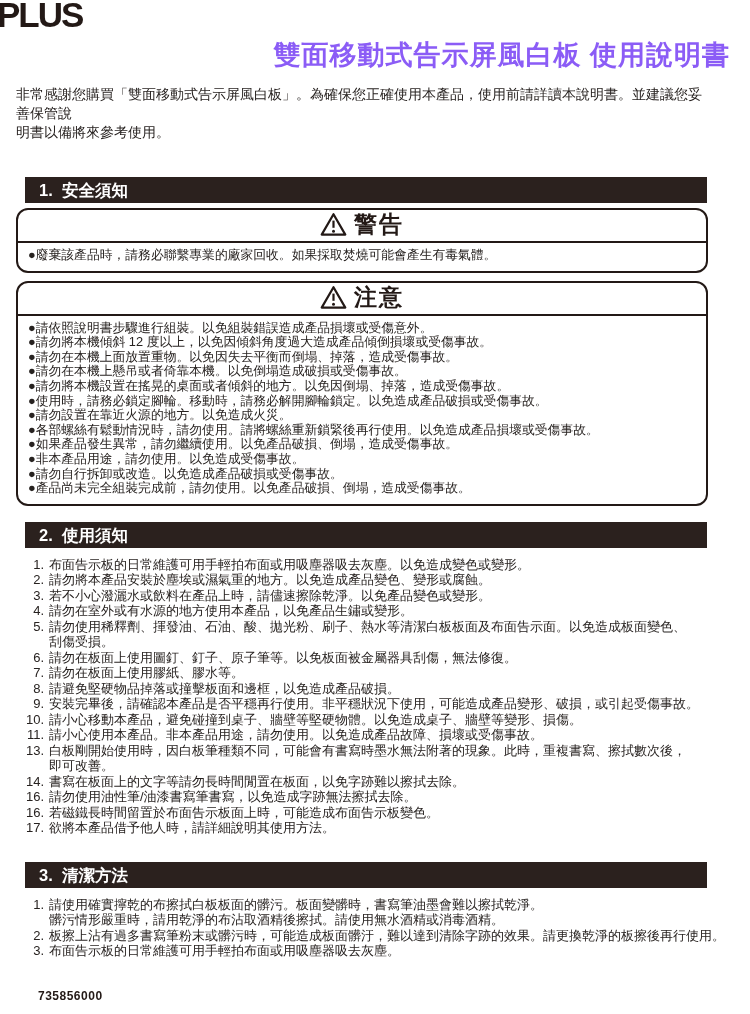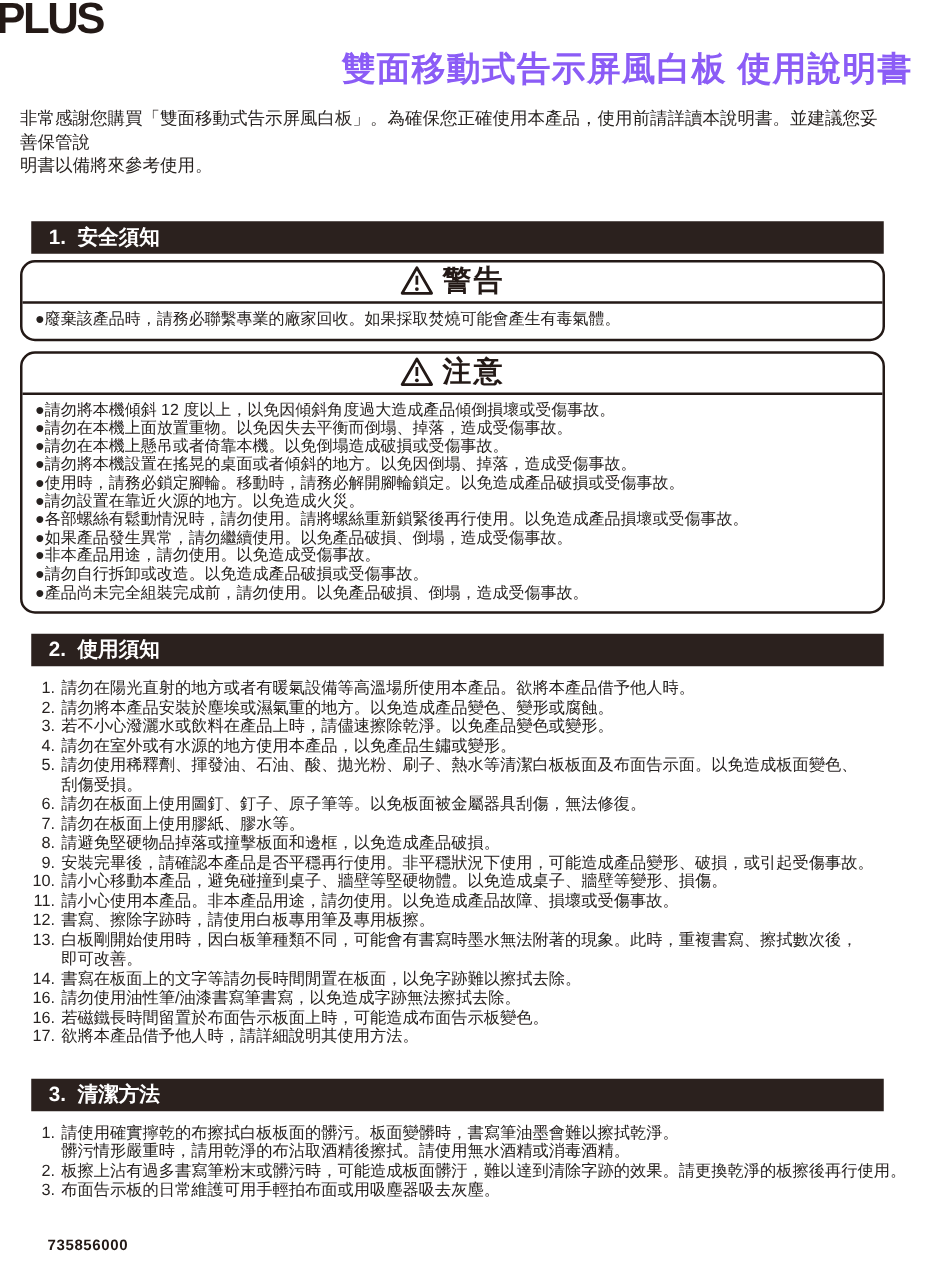--- a/index.html
+++ b/index.html
@@ -139,20 +139,21 @@
     <div class="alert-header">
       <svg class="warn-icon" width="27" height="25" viewBox="0 0 27 25" aria-hidden="true">
         <path d="M13.5 2.2 L25.3 22.6 L1.7 22.6 Z" fill="none" stroke="#231916" stroke-width="2.2" stroke-linejoin="round"></path>
         <rect x="12.4" y="8.6" width="2.2" height="7.2" fill="#231916"></rect>
         <circle cx="13.5" cy="19.2" r="1.5" fill="#231916"></circle>
       </svg>
       <span class="alert-title">注意</span>
     </div>
     <div class="alert-body">
 
+        <div class="alert-item">●請依照說明書步驟進行組裝。以免組裝錯誤造成產品損壞或受傷意外。</div>
 
         <div class="alert-item">●請勿將本機傾斜 12 度以上，以免因傾斜角度過大造成產品傾倒損壞或受傷事故。</div>
 
         <div class="alert-item">●請勿在本機上面放置重物。以免因失去平衡而倒塌、掉落，造成受傷事故。</div>
 
         <div class="alert-item">●請勿在本機上懸吊或者倚靠本機。以免倒塌造成破損或受傷事故。</div>
 
         <div class="alert-item">●請勿將本機設置在搖晃的桌面或者傾斜的地方。以免因倒塌、掉落，造成受傷事故。</div>
 
         <div class="alert-item">●使用時，請務必鎖定腳輪。移動時，請務必解開腳輪鎖定。以免造成產品破損或受傷事故。</div>
@@ -171,21 +172,21 @@
         <div class="alert-item">●產品尚未完全組裝完成前，請勿使用。以免產品破損、倒塌，造成受傷事故。</div>
       </div>
   </div>
 
   <div class="section-bar sec2">2.  使用須知</div>
 
   <div class="num-list">
 
       <div class="num-item">
         <span class="num">1.</span>
-        <span class="txt">請勿在陽光直射的地方或者有暖氣設備等高溫場所使用本產品。欲將本產品借予他人時。</span>
+        <span class="txt">布面告示板的日常維護可用手輕拍布面或用吸塵器吸去灰塵。以免造成變色或變形。</span>
       </div>
 
       <div class="num-item">
         <span class="num">2.</span>
         <span class="txt">請勿將本產品安裝於塵埃或濕氣重的地方。以免造成產品變色、變形或腐蝕。</span>
       </div>
 
       <div class="num-item">
         <span class="num">3.</span>
         <span class="txt">若不小心潑灑水或飲料在產品上時，請儘速擦除乾淨。以免產品變色或變形。</span>
@@ -225,24 +226,20 @@
       <div class="num-item">
         <span class="num">10.</span>
         <span class="txt">請小心移動本產品，避免碰撞到桌子、牆壁等堅硬物體。以免造成桌子、牆壁等變形、損傷。</span>
       </div>
 
       <div class="num-item">
         <span class="num">11.</span>
         <span class="txt">請小心使用本產品。非本產品用途，請勿使用。以免造成產品故障、損壞或受傷事故。</span>
       </div>
 
-      <div class="num-item">
-        <span class="num">12.</span>
-        <span class="txt">書寫、擦除字跡時，請使用白板專用筆及專用板擦。</span>
-      </div>
 
       <div class="num-item">
         <span class="num">13.</span>
         <span class="txt">白板剛開始使用時，因白板筆種類不同，可能會有書寫時墨水無法附著的現象。此時，重複書寫、擦拭數次後，
 即可改善。</span>
       </div>
 
       <div class="num-item">
         <span class="num">14.</span>
         <span class="txt">書寫在板面上的文字等請勿長時間閒置在板面，以免字跡難以擦拭去除。</span>

